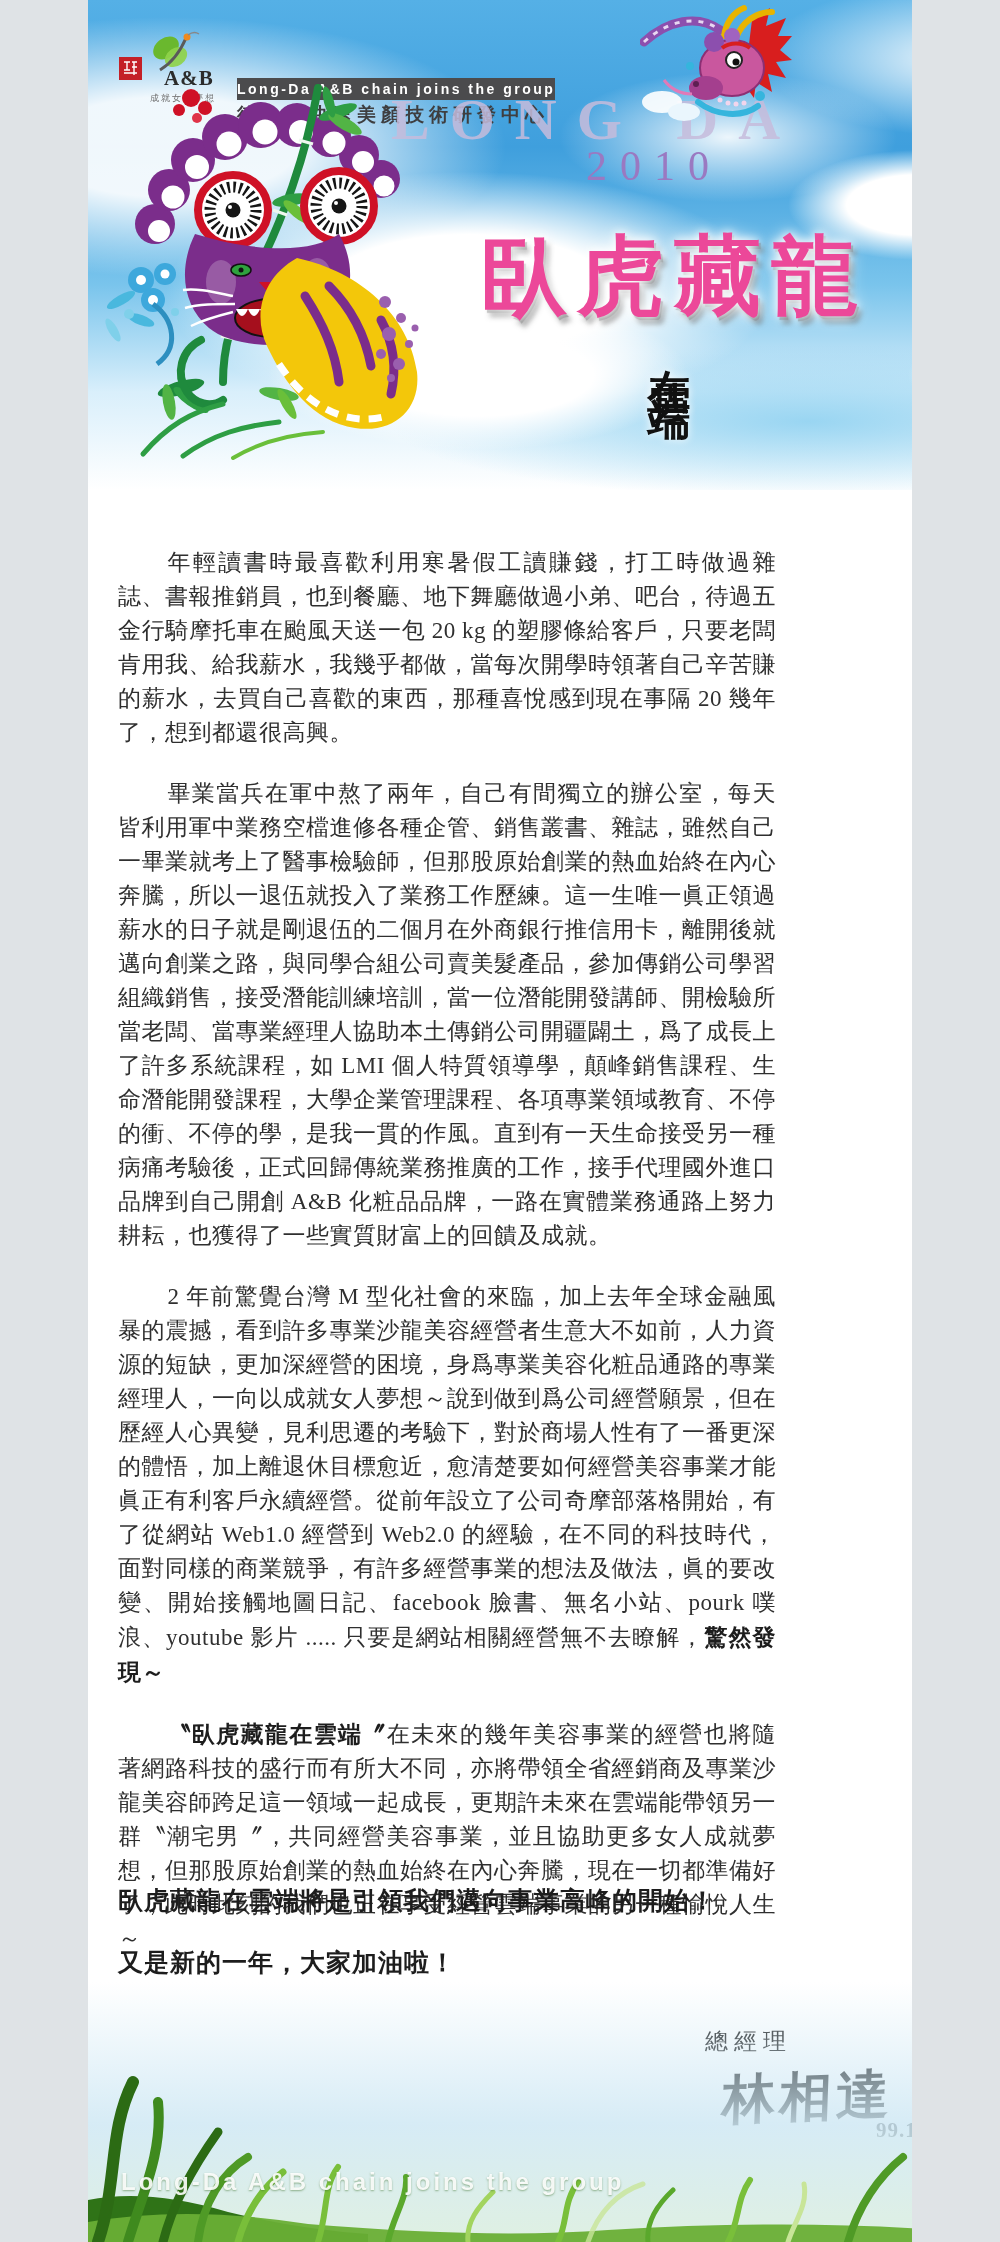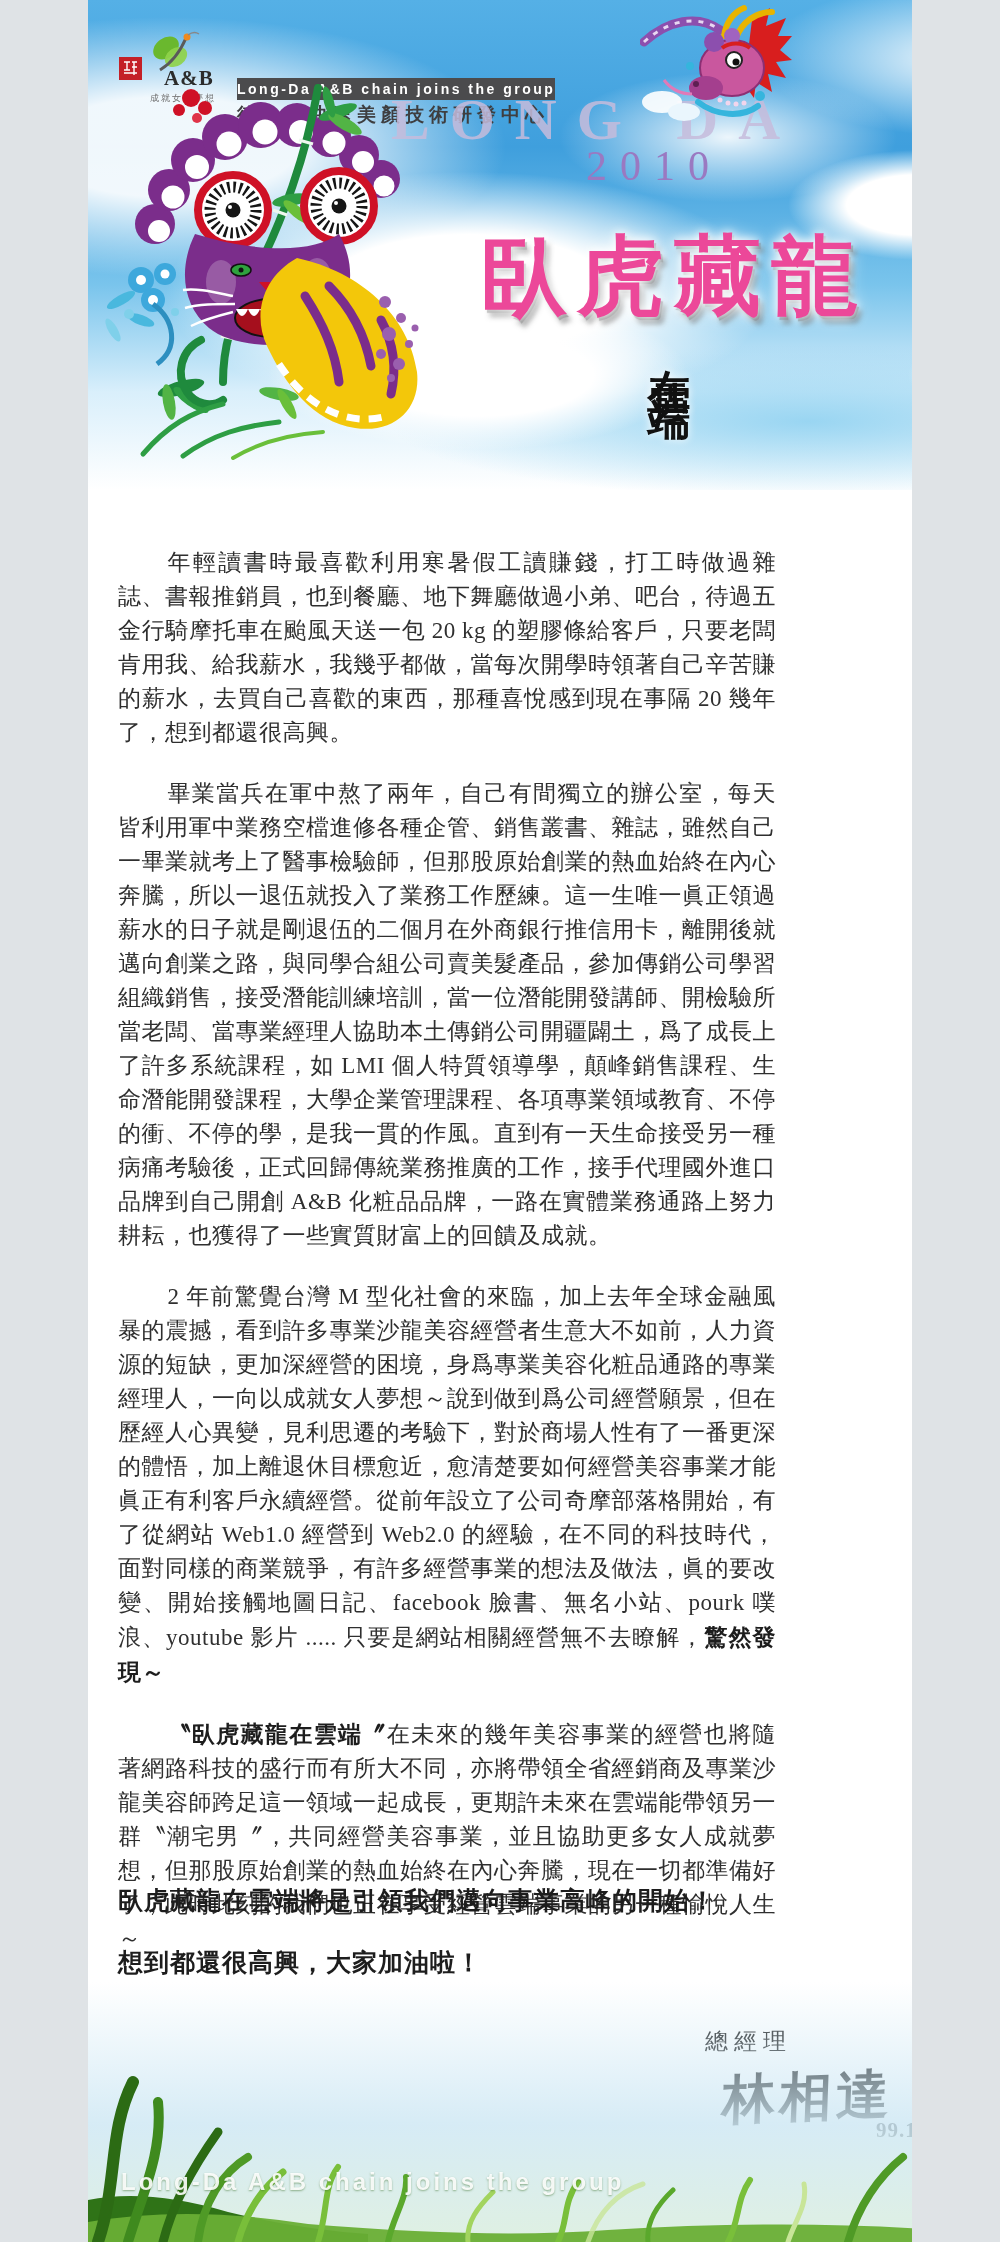--- a/index.html
+++ b/index.html
@@ -274,21 +274,21 @@
 
   <div id="body-text">
       <p class="para"><span>年輕讀書時最喜歡利用寒暑假工讀賺錢，打工時做過雜誌、書報推銷員，也到餐廳、地下舞廳做過小弟、吧台，待過五金行騎摩托車在颱風天送一包 20 kg 的塑膠條給客戶，只要老闆肯用我、給我薪水，我幾乎都做，當每次開學時領著自己辛苦賺的薪水，去買自己喜歡的東西，那種喜悅感到現在事隔 20 幾年了，想到都還很高興。</span></p>
       <p class="para"><span>畢業當兵在軍中熬了兩年，自己有間獨立的辦公室，每天皆利用軍中業務空檔進修各種企管、銷售叢書、雜誌，雖然自己一畢業就考上了醫事檢驗師，但那股原始創業的熱血始終在內心奔騰，所以一退伍就投入了業務工作歷練。這一生唯一眞正領過薪水的日子就是剛退伍的二個月在外商銀行推信用卡，離開後就邁向創業之路，與同學合組公司賣美髮產品，參加傳銷公司學習組織銷售，接受潛能訓練培訓，當一位潛能開發講師、開檢驗所當老闆、當專業經理人協助本土傳銷公司開疆闢土，爲了成長上了許多系統課程，如 LMI 個人特質領導學，顛峰銷售課程、生命潛能開發課程，大學企業管理課程、各項專業領域教育、不停的衝、不停的學，是我一貫的作風。直到有一天生命接受另一種病痛考驗後，正式回歸傳統業務推廣的工作，接手代理國外進口品牌到自己開創 A&amp;B 化粧品品牌，一路在實體業務通路上努力耕耘，也獲得了一些實質財富上的回饋及成就。</span></p>
       <p class="para"><span>2 年前驚覺台灣 M 型化社會的來臨，加上去年全球金融風暴的震撼，看到許多專業沙龍美容經營者生意大不如前，人力資源的短缺，更加深經營的困境，身爲專業美容化粧品通路的專業經理人，一向以成就女人夢想～說到做到爲公司經營願景，但在歷經人心異變，見利思遷的考驗下，對於商場人性有了一番更深的體悟，加上離退休目標愈近，愈清楚要如何經營美容事業才能眞正有利客戶永續經營。從前年設立了公司奇摩部落格開始，有了從網站 Web1.0 經營到 Web2.0 的經驗，在不同的科技時代，面對同樣的商業競爭，有許多經營事業的想法及做法，眞的要改變、開始接觸地圖日記、facebook 臉書、無名小站、pourk 噗浪、youtube 影片 ..... 只要是網站相關經營無不去瞭解，</span><span class="bold-run">驚然發現～</span></p>
       <p class="para"><span class="bold-run">〝臥虎藏龍在雲端〞</span><span>在未來的幾年美容事業的經營也將隨著網路科技的盛行而有所大不同，亦將帶領全省經銷商及專業沙龍美容師跨足這一領域一起成長，更期許未來在雲端能帶領另一群〝潮宅男〞，共同經營美容事業，並且協助更多女人成就夢想，但那股原始創業的熱血始終在內心奔騰，現在一切都準備好了，此時此刻的我們也正在享受經營雲端事業的另一種愉悅人生～</span></p>
     </div>
 
   <div class="closing">
     <div>臥虎藏龍在雲端將是引領我們邁向事業高峰的開始！</div>
-    <div>想到都還很高興，大家加油啦！</div>
+    <div>又是新的一年，大家加油啦！</div>
   </div>
 
   <div class="sig-title">總經理</div>
   <div class="sig-name">林相達</div>
   <div class="sig-date">99.1.1</div>
 
   <div class="bottom-wash"></div>
   <svg class="grass" width="1000" height="170" viewBox="0 0 1000 170">
     <path d="M0,170 L0,128 Q60,116 140,140 Q210,157 280,162 L280,170 Z" fill="#2f7317"></path>
     <path d="M0,170 L0,150 Q100,133 220,152 Q400,167 520,158 Q700,147 850,158 Q940,164 1000,154 L1000,170 Z" fill="#69ae35" opacity=".95"></path>

